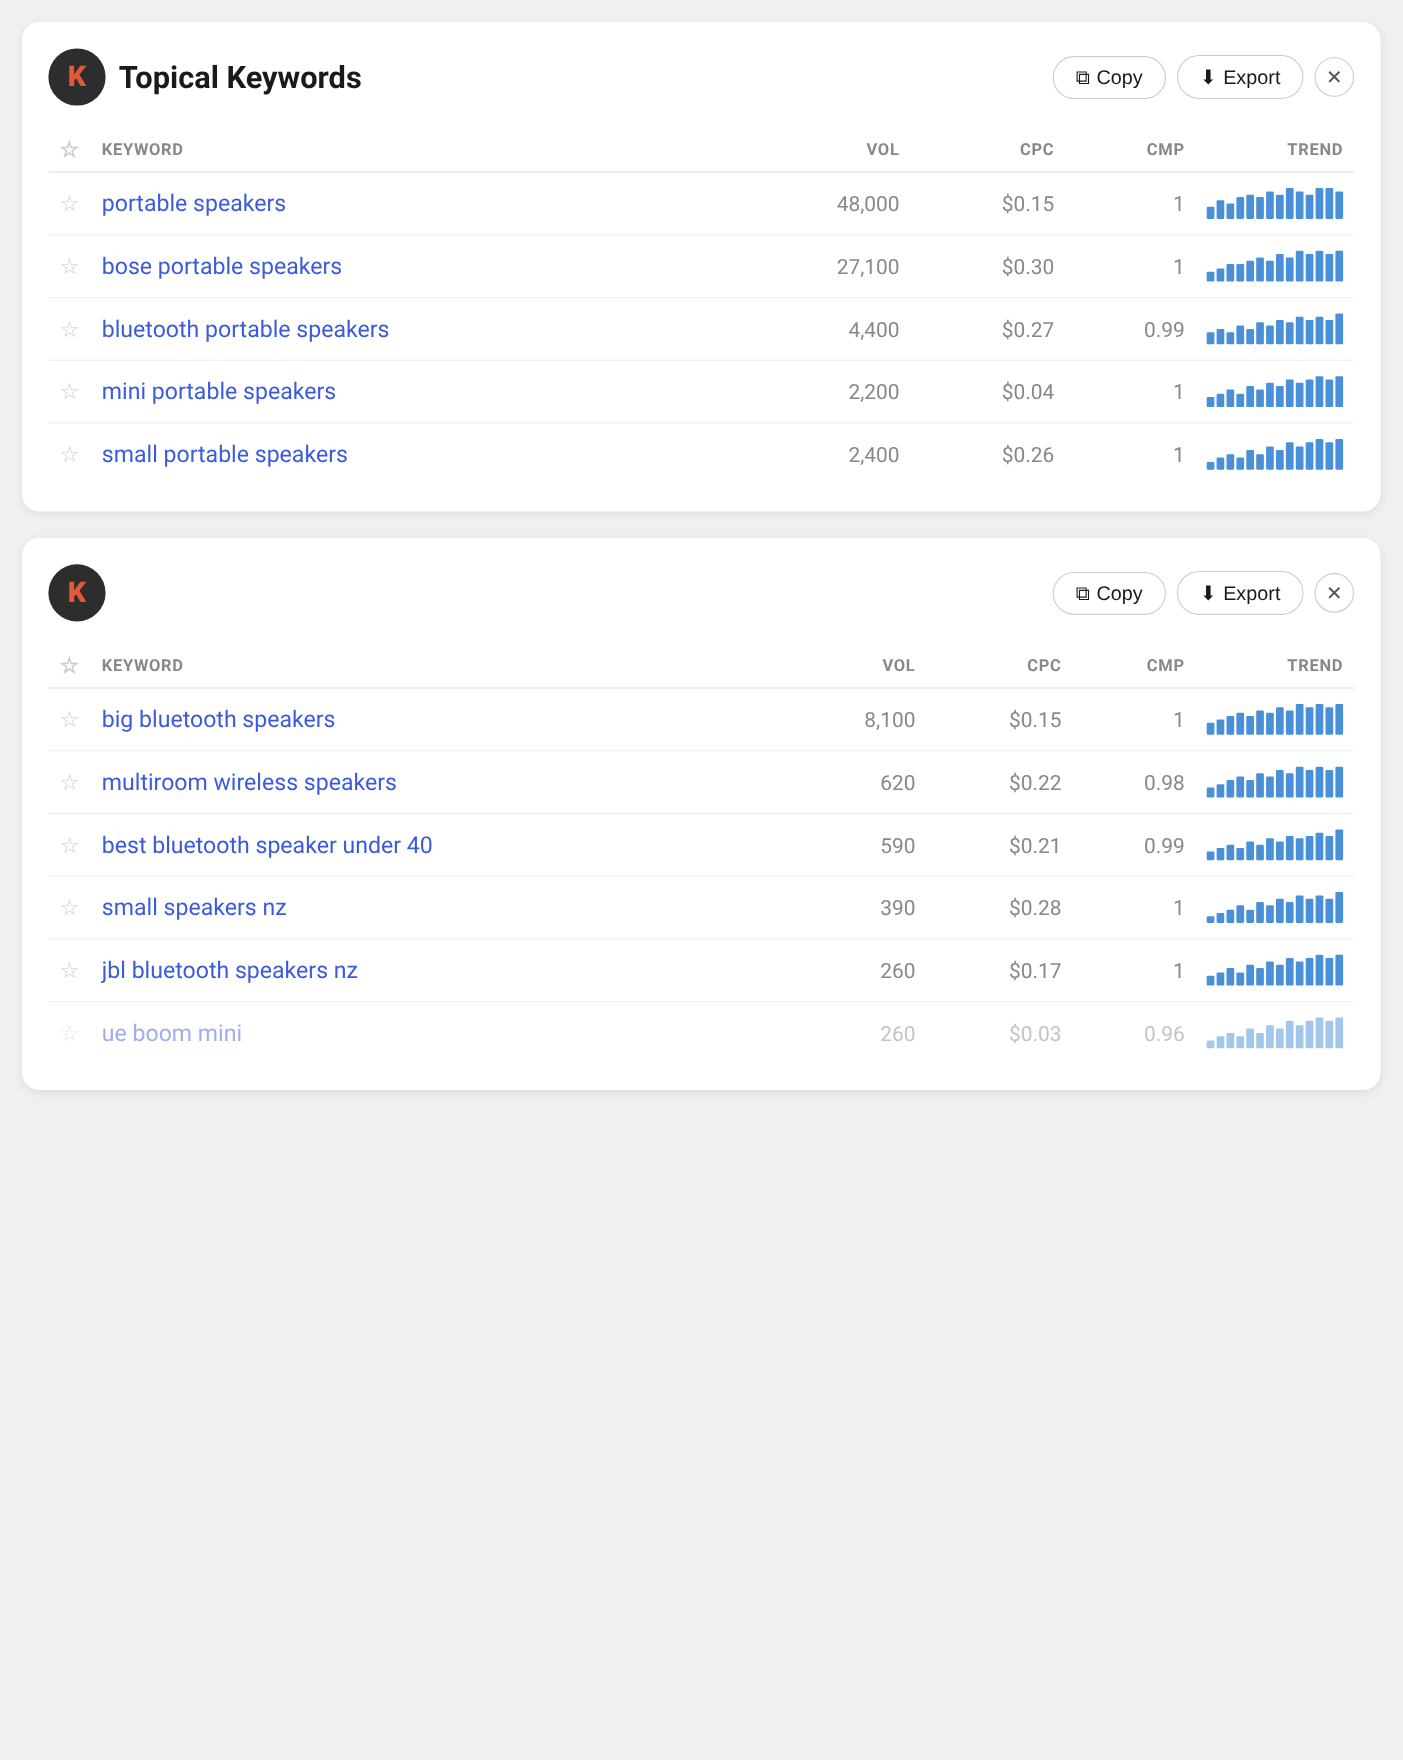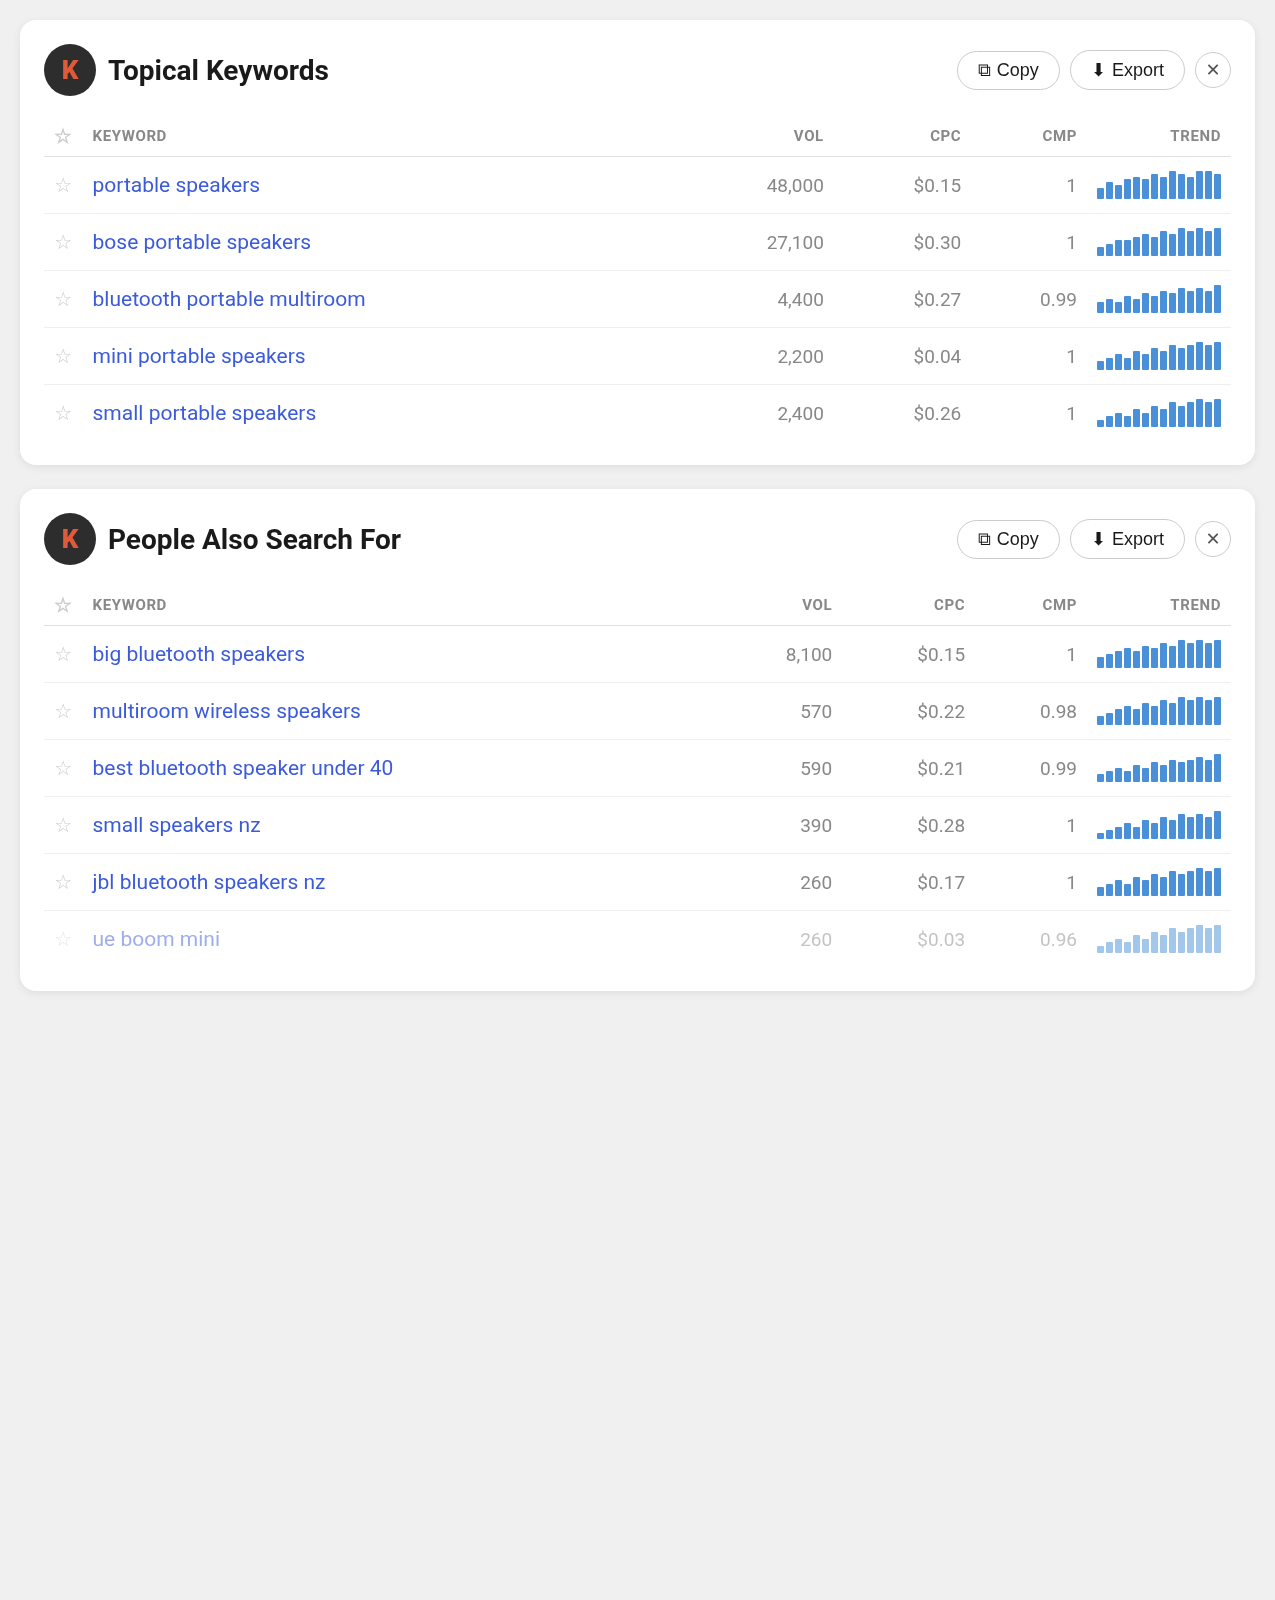--- a/index.html
+++ b/index.html
@@ -229,21 +229,21 @@
                 <div class="trend-bar" style="height:28px;"></div>
               </div>
             </td>
           </tr>
 
           <tr class="">
             <td class="star-cell">
               <span class="star">☆</span>
             </td>
             <td>
-              <a href="#" class="keyword-link">bluetooth portable multiroom</a>
+              <a href="#" class="keyword-link">bluetooth portable speakers</a>
             </td>
             <td class="num-cell">4,400</td>
             <td class="num-cell">$0.27</td>
             <td class="num-cell">0.99</td>
             <td class="trend-cell">
               <div class="trend-bars">
                 <div class="trend-bar" style="height:11px;"></div>
                 <div class="trend-bar" style="height:14px;"></div>
                 <div class="trend-bar" style="height:11px;"></div>
                 <div class="trend-bar" style="height:17px;"></div>
@@ -321,21 +321,20 @@
             </td>
           </tr>
 
       </tbody>
     </table>
   </div>
     <div class="card">
     <div class="card-header">
       <div class="card-header-left">
         <div class="logo-circle">K</div>
-        <span class="card-title">People Also Search For</span>
       </div>
       <div class="card-header-right">
         <button class="btn">
           <span class="copy-icon">⧉</span>
           <span>Copy</span>
         </button>
         <button class="btn">
           <span class="export-icon">⬇</span>
           <span>Export</span>
         </button>
@@ -389,21 +388,21 @@
             </td>
           </tr>
 
           <tr class="">
             <td class="star-cell">
               <span class="star">☆</span>
             </td>
             <td>
               <a href="#" class="keyword-link">multiroom wireless speakers</a>
             </td>
-            <td class="num-cell">570</td>
+            <td class="num-cell">620</td>
             <td class="num-cell">$0.22</td>
             <td class="num-cell">0.98</td>
             <td class="trend-cell">
               <div class="trend-bars">
                 <div class="trend-bar" style="height:9px;"></div>
                 <div class="trend-bar" style="height:12px;"></div>
                 <div class="trend-bar" style="height:16px;"></div>
                 <div class="trend-bar" style="height:19px;"></div>
                 <div class="trend-bar" style="height:16px;"></div>
                 <div class="trend-bar" style="height:22px;"></div>

